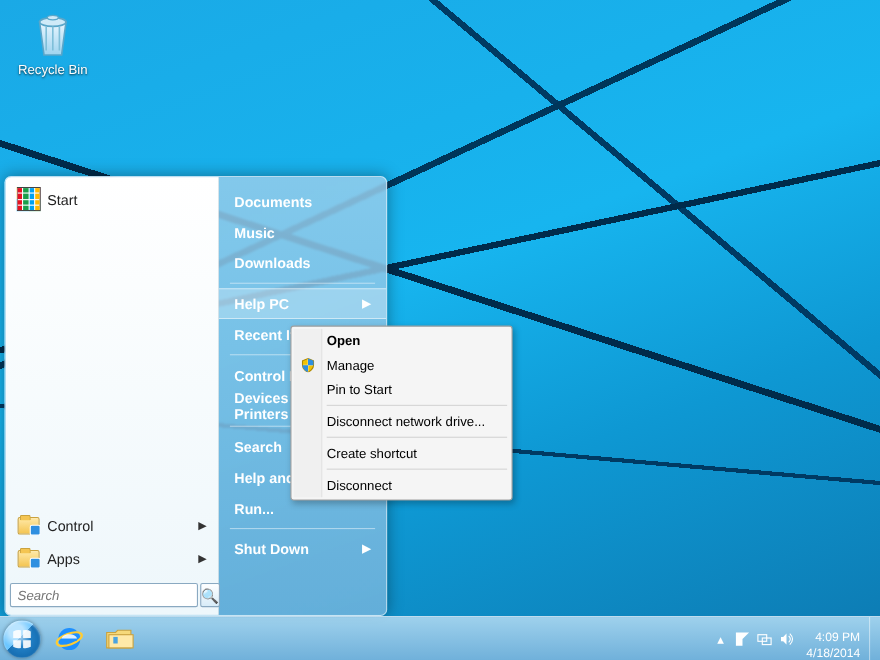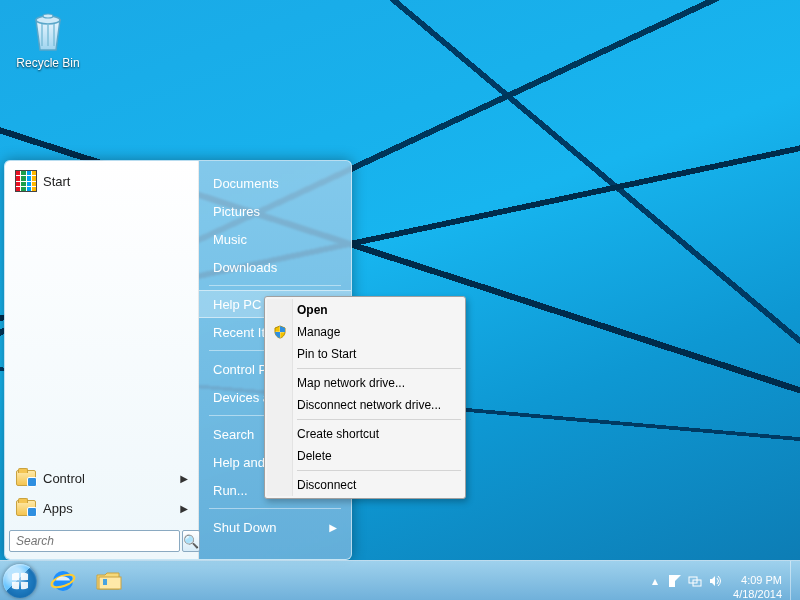--- a/index.html
+++ b/index.html
@@ -70,21 +70,21 @@
     width:20px; height:16px; position:relative;
     background:linear-gradient(180deg,#ffe9a8,#f4c552);
     border:1px solid #caa23e; border-radius:2px;
   }
   .folder-icon::before{content:"";position:absolute;left:1px;top:-3px;width:8px;height:4px;background:#f4c552;border:1px solid #caa23e;border-bottom:none;border-radius:2px 2px 0 0;}
   .folder-badge{position:absolute;right:-2px;bottom:-2px;width:10px;height:10px;background:#2f8fe0;border:1px solid #fff;border-radius:2px;}
   .search-row{ display:flex; align-items:center; height:28px; margin-top:4px; gap:2px;}
   .search-row input{ flex:1; height:22px; font-size:12px; padding:0 6px; border:1px solid #8aa9c1; border-radius:2px; font-style:italic; color:#666; background:#fff;}
   .search-row button{ width:22px; height:22px; border:1px solid #8aa9c1; background:linear-gradient(#fff,#d8ecf8); border-radius:2px; color:#225; font-size:13px;}
   .sm-right {
-    flex:1; padding:8px 0; color:#fff; font-size:13px;
+    flex:1; padding:8px 0; color:#fff; font-size:13px;font-weight:bold;
   }
   .sm-right .r-item{
     height:28px; display:flex; align-items:center; padding:0 14px; cursor:default;
     border-bottom: none;
   }
   .sm-right .r-sep{
     margin:4px 10px; height:1px; background:rgba(255,255,255,.45);
   }
   .sm-right .r-item.sel{
     background: rgba(255,255,255,.25);
@@ -204,23 +204,20 @@
         <button>🔍</button>
       </div>
     </div>
   </div>
   <div class="sm-right" id="sm-right">
 
   <div class="r-item">
         <span>Documents</span>
       </div>
       <div class="r-item">
-        <span>Pictures</span>
-      </div>
-      <div class="r-item">
         <span>Music</span>
       </div>
       <div class="r-item">
         <span>Downloads</span>
       </div>
       <div class="r-sep"></div>
       <div class="r-item sel">
         <span>Help PC</span>
         <span class="arrow">▶</span>
       </div>
@@ -269,31 +266,25 @@
           <path d="M2 7 L7 7 L7 13 C5 13 2 10 2 7 Z" fill="#2f8fe0"></path>
         </svg>
       </span>
       <span>Manage</span>
     </div>
     <div class="cm-item">
       <span>Pin to Start</span>
     </div>
     <div class="cm-sep"></div>
     <div class="cm-item">
-      <span>Map network drive...</span>
-    </div>
-    <div class="cm-item">
       <span>Disconnect network drive...</span>
     </div>
     <div class="cm-sep"></div>
     <div class="cm-item">
       <span>Create shortcut</span>
-    </div>
-    <div class="cm-item">
-      <span>Delete</span>
     </div>
     <div class="cm-sep"></div>
     <div class="cm-item">
       <span>Disconnect</span>
     </div>
   </div>
 
 <div class="taskbar">
   <div class="start-orb">
     <div class="orb">

